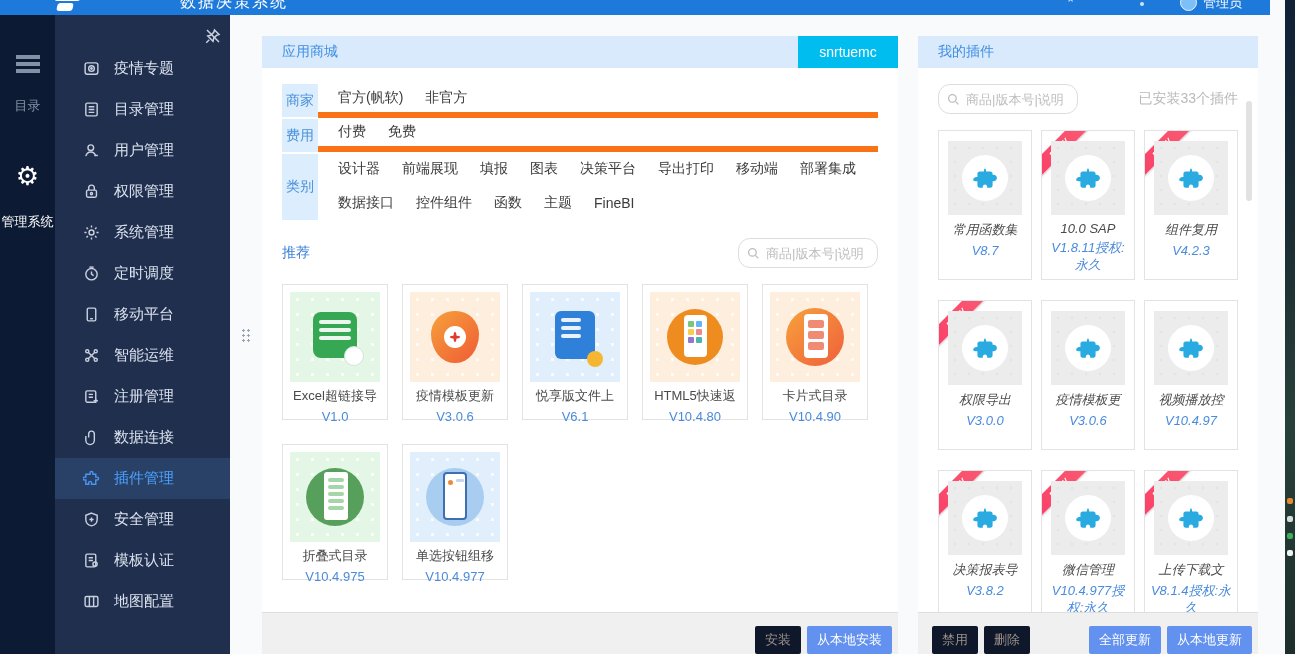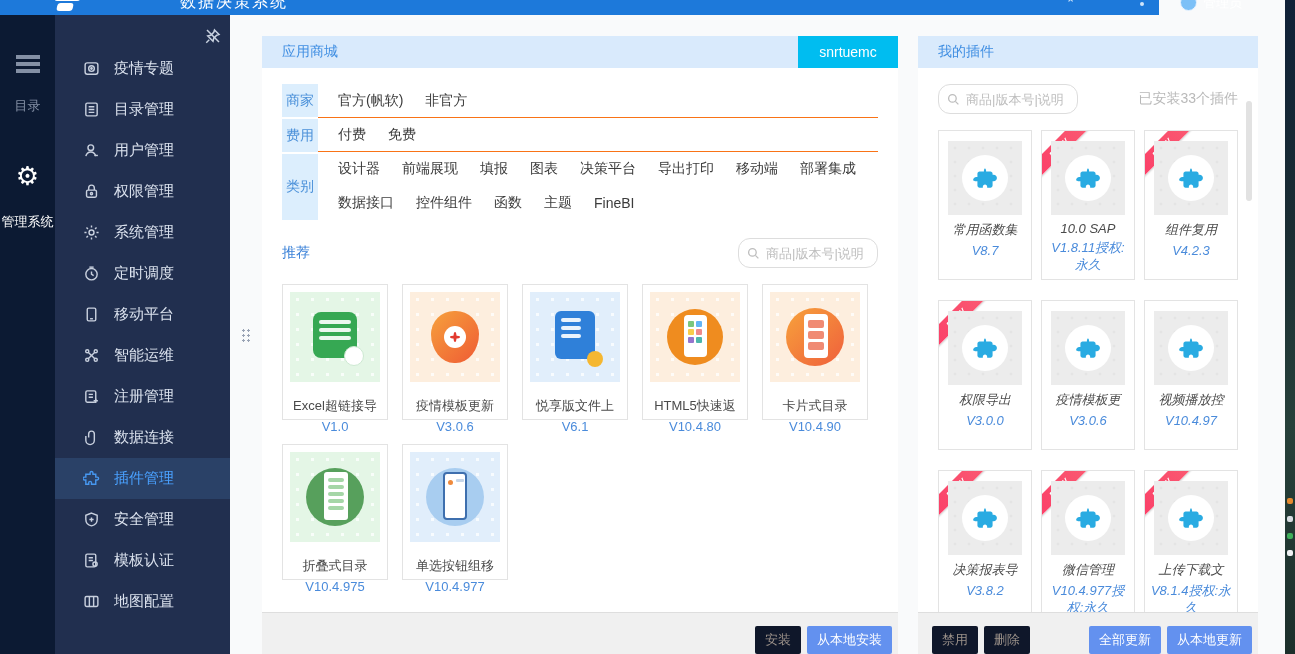--- a/index.html
+++ b/index.html
@@ -1,21 +1,21 @@
 <!DOCTYPE html>
 <html><head>
 <meta charset="utf-8">
 <style>
   * { margin:0; padding:0; box-sizing:border-box; }
   html,body { width:1295px; height:654px; overflow:hidden; background:#fff;
     font-family:"Liberation Sans","DejaVu Sans",sans-serif; }
   #stage { position:relative; width:1295px; height:654px; overflow:hidden; background:#f9fafb; }
 
   
-  .topbar { position:absolute; left:0; top:0; width:1159px; height:15px; background:#1d79da; z-index:30; }
+  .topbar { position:absolute; left:0; top:0; width:1270px; height:15px; background:#1d79da; z-index:30; }
   .topbar-logo { position:absolute; left:55px; top:-9px; width:40px; height:22px; }
   .topbar-logo .bar1 { position:absolute; left:0; top:2px; width:26px; height:8px; background:#fff; border-radius:3px; transform:skewX(-12deg); }
   .topbar-logo .bar2 { position:absolute; left:2px; top:12px; width:16px; height:8px; background:#fff; border-radius:3px; transform:skewX(-12deg); }
   .topbar-title { position:absolute; left:180px; top:-8px; color:#fff; font-size:16px; letter-spacing:2px; white-space:nowrap; }
   .topbar-caret { position:absolute; left:1066px; top:-3px; color:#cfe4fa; font-size:11px; }
   .topbar-dot { position:absolute; left:1140px; top:2px; width:4px; height:4px; background:#cfe4fa; border-radius:50%; }
   .topbar-avatar { position:absolute; left:1180px; top:-6px; width:17px; height:17px; background:#7cc0f7; border:1px solid #e8f3ff; border-radius:50%; }
   .topbar-user { position:absolute; left:1203px; top:-6px; color:#fff; font-size:13px; white-space:nowrap; }
 
   
@@ -56,41 +56,41 @@
   .panel-body { flex:1; padding:16px 20px 0 20px; overflow:hidden; }
 
   
   .filters { display:flex; }
   .filter-labels { width:36px; flex:0 0 36px; display:flex; flex-direction:column; }
   .flabel { background:#dceefd; color:#4a90d9; font-size:14px; display:flex; align-items:center; justify-content:center; }
   .flabel.r1,.flabel.r2 { height:33px; margin-bottom:2px; }
   .flabel.r3 { height:66px; }
   .filter-rows { flex:1; display:flex; flex-direction:column; }
   .frow { display:flex; align-items:center; padding-left:20px; font-size:14px; color:#3c3c3c; }
-  .frow.r1,.frow.r2 { height:34px; border-bottom:1px solid #f97316; }
+  .frow.r1,.frow.r2 { height:34px; border-bottom:6px solid #f97316; }
   .frow.r3 { height:34px; border-bottom:none; }
   .fopt { margin-right:22px; cursor:pointer; white-space:nowrap; }
 
   
   .reco-bar { margin-top:18px; display:flex; align-items:center; }
   .reco-title { color:#3b82d8; font-size:14px; }
   .searchbox { margin-left:auto; width:140px; height:30px; border:1px solid #ddd; border-radius:12px; background:#fff;
     display:flex; align-items:center; padding:0 8px; color:#bdbdbd; }
   .searchbox svg { width:13px; height:13px; flex:0 0 13px; margin-right:6px; }
   .searchbox input { border:none; outline:none; width:100%; font-size:13px; color:#666; background:transparent;
     font-family:"Liberation Sans","DejaVu Sans",sans-serif; }
   .searchbox input::placeholder { color:#bdbdbd; }
 
   
   .cards { margin-top:16px; display:flex; flex-wrap:wrap; }
   .card { width:106px; height:136px; border:1px solid #e3e3e3; background:#fff; margin:0 14px 24px 0; cursor:pointer; }
   .card:nth-child(5n){ margin-right:0; }
   .thumb { width:90px; height:90px; margin:7px auto 0 auto; position:relative; overflow:hidden;
     background-image:radial-gradient(circle,rgba(255,255,255,.75) 1.5px,transparent 1.6px); background-size:15px 15px; }
-  .card-name { text-align:center; font-size:13px; color:#4a4a4a; margin-top:15px; white-space:nowrap; overflow:hidden; }
+  .card-name { text-align:center; font-size:13px; color:#4a4a4a; margin-top:5px; white-space:nowrap; overflow:hidden; }
   .card-ver { text-align:center; font-size:13px; color:#4a8bdb; margin-top:4px; }
 
   
   .bg-green { background-color:#e4f6e6; } .bg-orange { background-color:#fdeede; } .bg-blue { background-color:#e1eefb; }
   .t-circle { position:absolute; left:50%; top:50%; transform:translate(-50%,-50%); border-radius:50%; }
   .t-rect { position:absolute; border-radius:6px; }
   .lines i { display:block; height:4px; border-radius:2px; background:rgba(255,255,255,.9); margin:4px 6px 0 6px; }
   .badge { position:absolute; border-radius:50%; }
 
   

